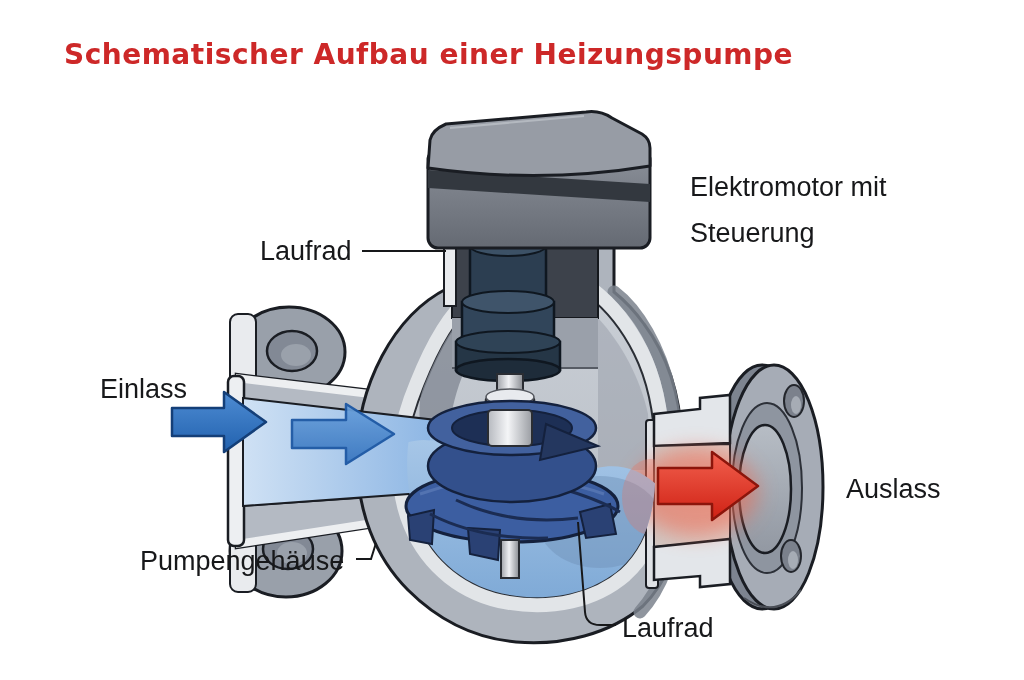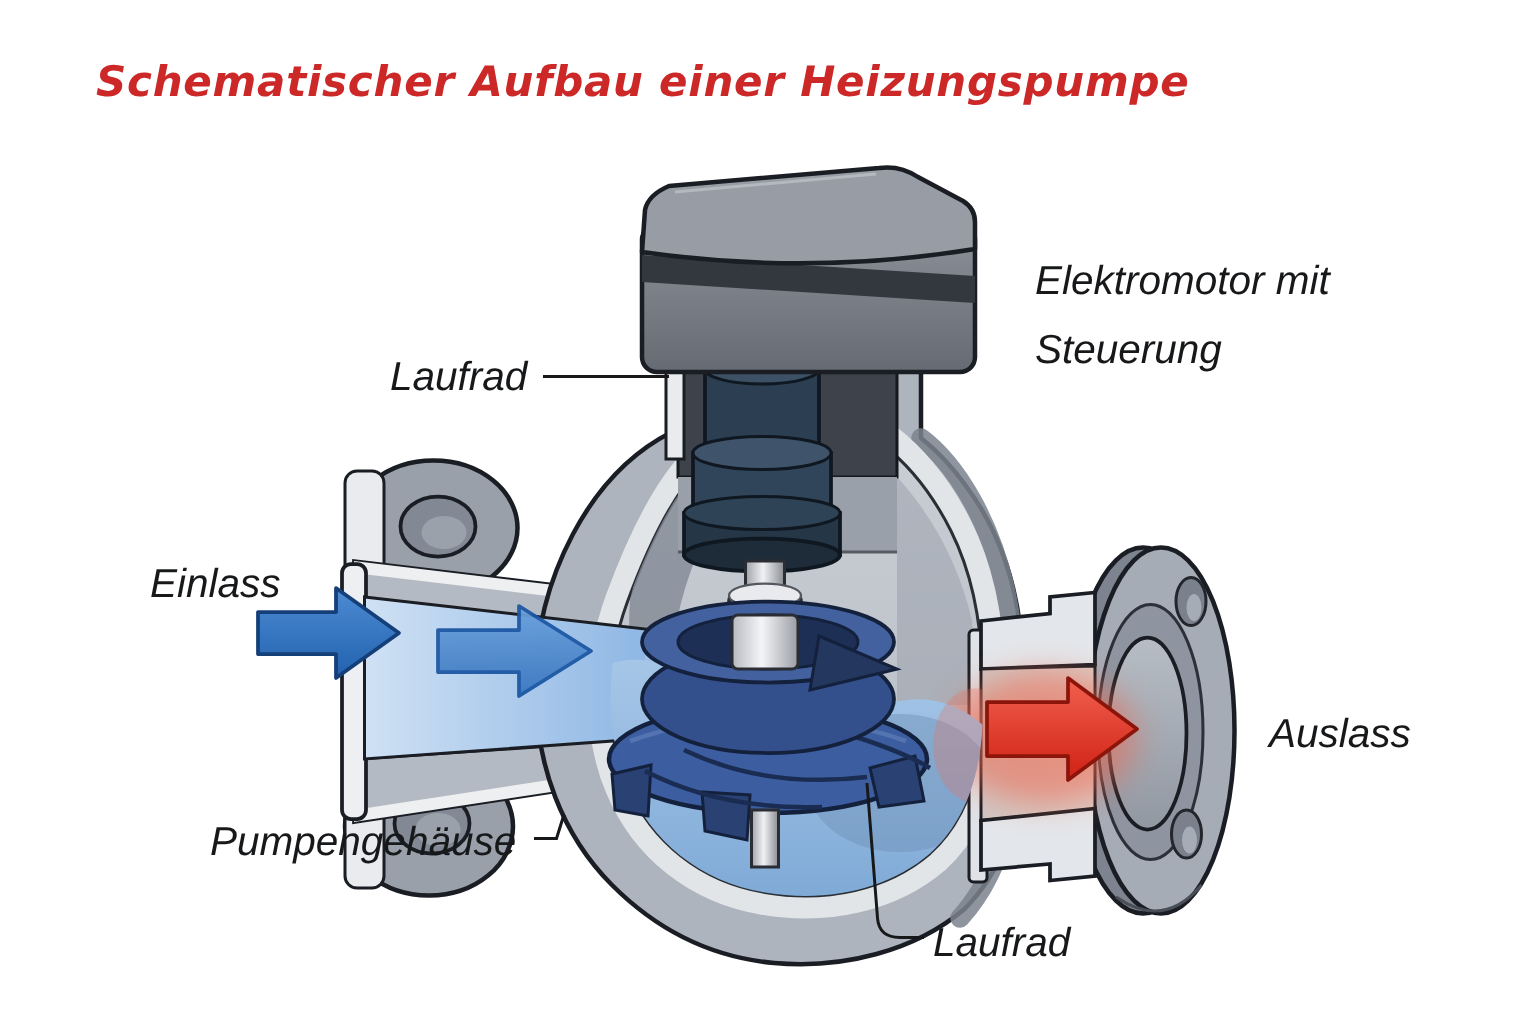--- a/index.html
+++ b/index.html
@@ -1,17 +1,17 @@
 <!DOCTYPE html>
 <html><head>
 <meta charset="utf-8">
 <style>
   html,body{margin:0;padding:0;background:#ffffff;}
   .stage{position:relative;width:1024px;height:680px;background:#ffffff;overflow:hidden;
-         font-family:"Liberation Sans", sans-serif;font-style:italic;}
+         font-family:"Liberation Sans", sans-serif;}
   svg{position:absolute;left:0;top:0;}
   .lbl{font-family:"Liberation Sans", sans-serif;font-size:27px;fill:#17181a;font-weight:400;}
   .title-text{font-family:"DejaVu Sans", sans-serif;font-size:28px;font-weight:bold;
               fill:#cd2828;letter-spacing:0.5px;}
   .leader{stroke:#17181a;stroke-width:2;fill:none;}
 </style>
 </head>
 <body>
 
 <div class="stage">

